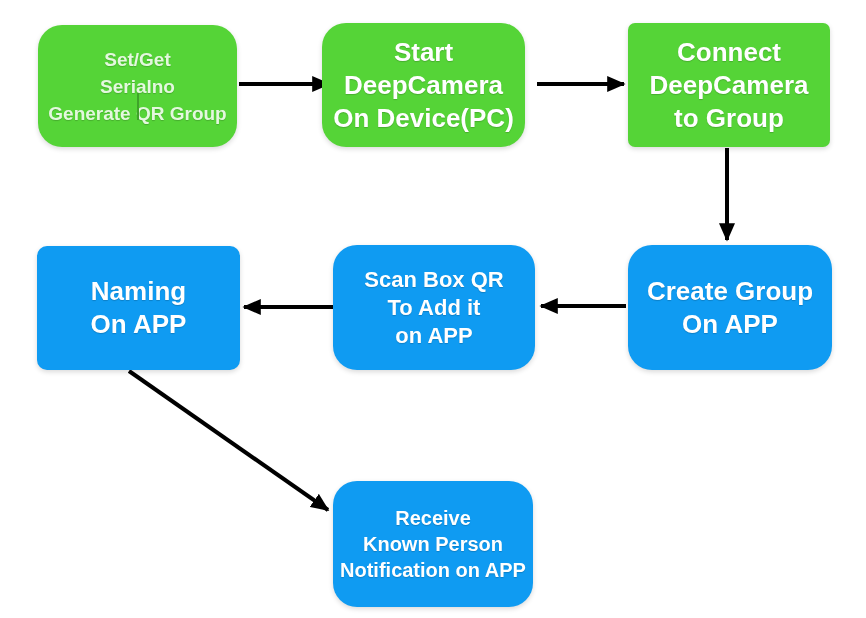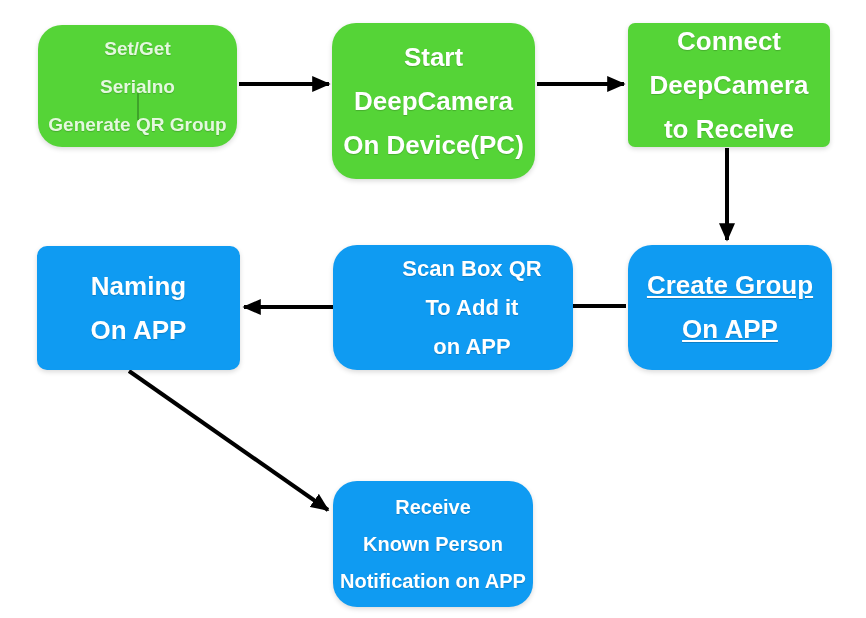--- a/index.html
+++ b/index.html
@@ -39,42 +39,41 @@
     border-radius:24px;
     display:flex;
     flex-direction:column;
     align-items:center;
     justify-content:center;
     text-align:center;
     font-weight:bold;
     color:var(--text-white);
     box-shadow:0 2px 5px rgba(0,0,0,0.15);
     text-shadow:0 1px 1px rgba(0,0,0,0.18);
-    gap:11px;
   }
   .node.green{background:var(--node-green);}
   .node.blue{background:var(--node-blue);}
   .fs-xs{font-size:19px;line-height:27px;color:var(--text-green-tint);}
   .fs-sm{font-size:20px;line-height:26px;}
-  .fs-md{font-size:22px;line-height:28px;padding-left:38px;}
+  .fs-md{font-size:22px;line-height:28px;}
   .fs-lg{font-size:26px;line-height:33px;}
   .node-line{display:block;white-space:nowrap;}
   .caret{
     position:absolute;
     left:99px;
     top:68px;
     width:2px;
     height:27px;
     background:var(--caret-green);
   }
   
   #n-generate-qr       {left:38px; top:25px; width:199px;height:122px;}
-  #n-start-deepcamera  {left:332px;top:23px; width:203px;height:156px;}
+  #n-start-deepcamera  {left:322px;top:23px; width:203px;height:124px;}
   #n-connect-camera    {left:628px;top:23px; width:202px;height:124px;border-radius:7px;}
-  #n-create-group      {left:628px;top:245px;width:204px;height:125px;text-decoration:underline;}
+  #n-create-group      {left:628px;top:245px;width:204px;height:125px;}
   #n-scan-box-qr       {left:333px;top:245px;width:202px;height:125px;}
   #n-naming-person     {left:37px; top:246px;width:203px;height:124px;border-radius:10px;}
   #n-receive-notification{left:333px;top:481px;width:200px;height:126px;text-align:center;}
 </style>
 </head>
 <body>
 
 <div class="canvas">
 
   <svg class="edges" width="866" height="618" viewBox="0 0 866 618" xmlns="http://www.w3.org/2000/svg">
@@ -100,21 +99,21 @@
 
   <div id="n-start-deepcamera" class="node green fs-lg">
     <span class="node-line">Start</span>
     <span class="node-line">DeepCamera</span>
     <span class="node-line">On Device(PC)</span>
   </div>
 
   <div id="n-connect-camera" class="node green fs-lg">
     <span class="node-line">Connect</span>
     <span class="node-line">DeepCamera</span>
-    <span class="node-line">to Receive</span>
+    <span class="node-line">to Group</span>
   </div>
 
   <div id="n-create-group" class="node blue fs-lg">
     <span class="node-line">Create Group</span>
     <span class="node-line">On APP</span>
   </div>
 
   <div id="n-scan-box-qr" class="node blue fs-md">
     <span class="node-line">Scan Box QR</span>
     <span class="node-line">To Add it</span>

